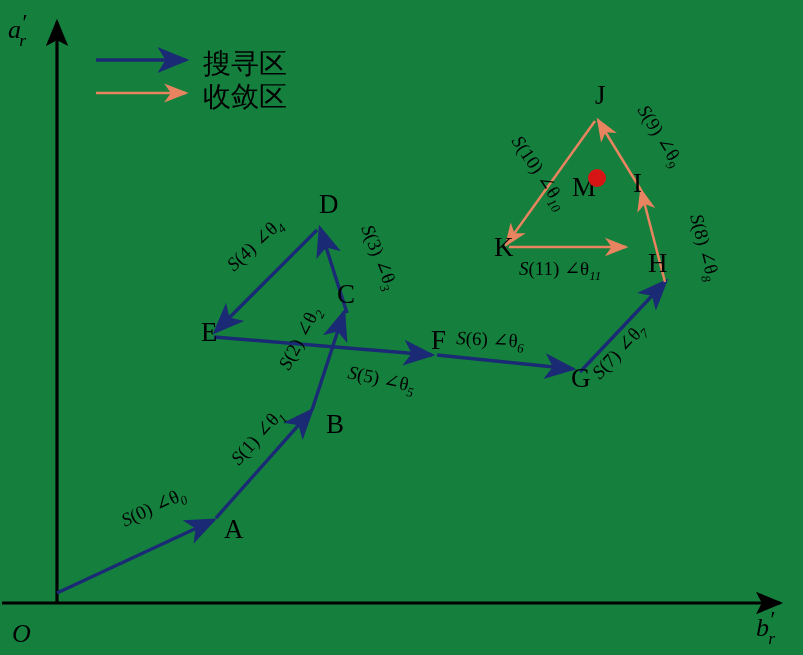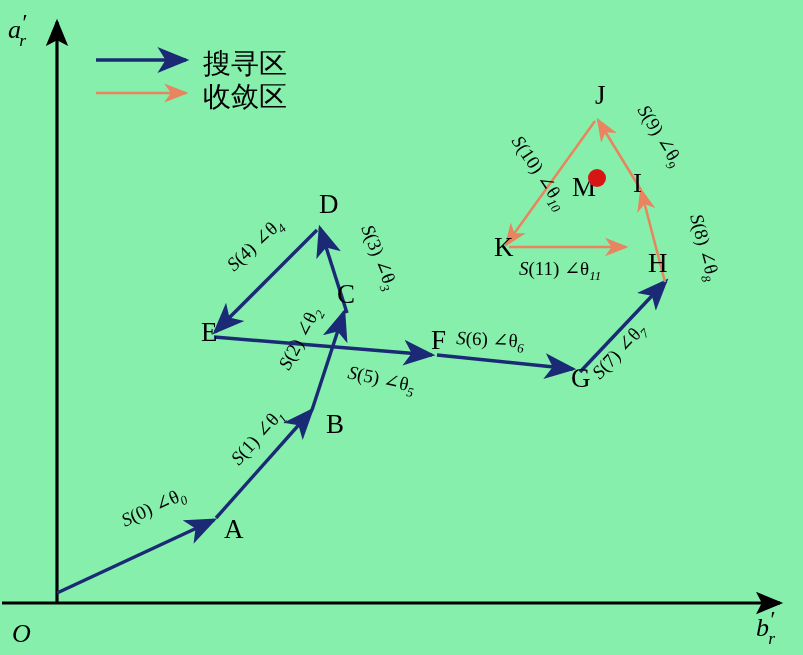--- a/index.html
+++ b/index.html
@@ -5,21 +5,21 @@
 <style>
   html, body {
     margin: 0;
     padding: 0;
     background: #ffffff;
   }
   #stage {
     position: relative;
     width: 803px;
     height: 655px;
-    background: #86efac;
+    background: #15803d;
     overflow: hidden;
     font-family: "Liberation Serif", "DejaVu Serif", serif;
   }
   #diagram {
     position: absolute;
     left: 0;
     top: 0;
     width: 803px;
     height: 655px;
   }

